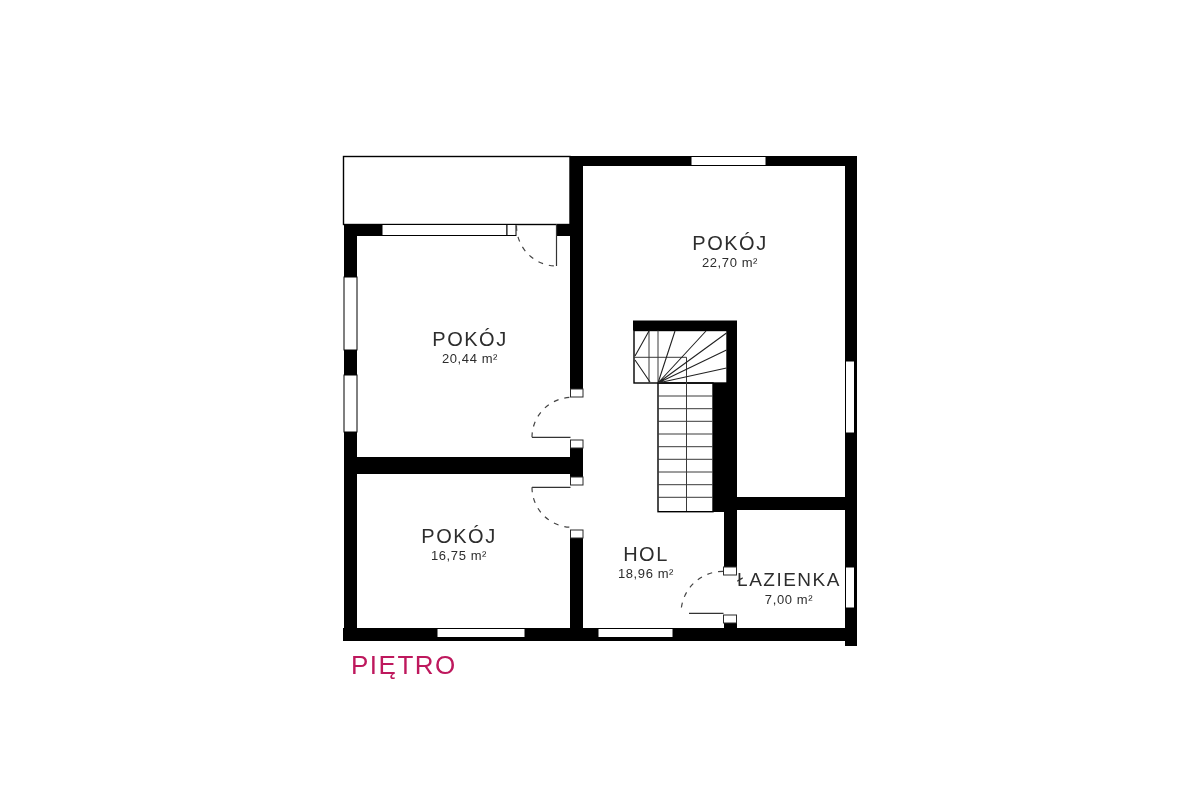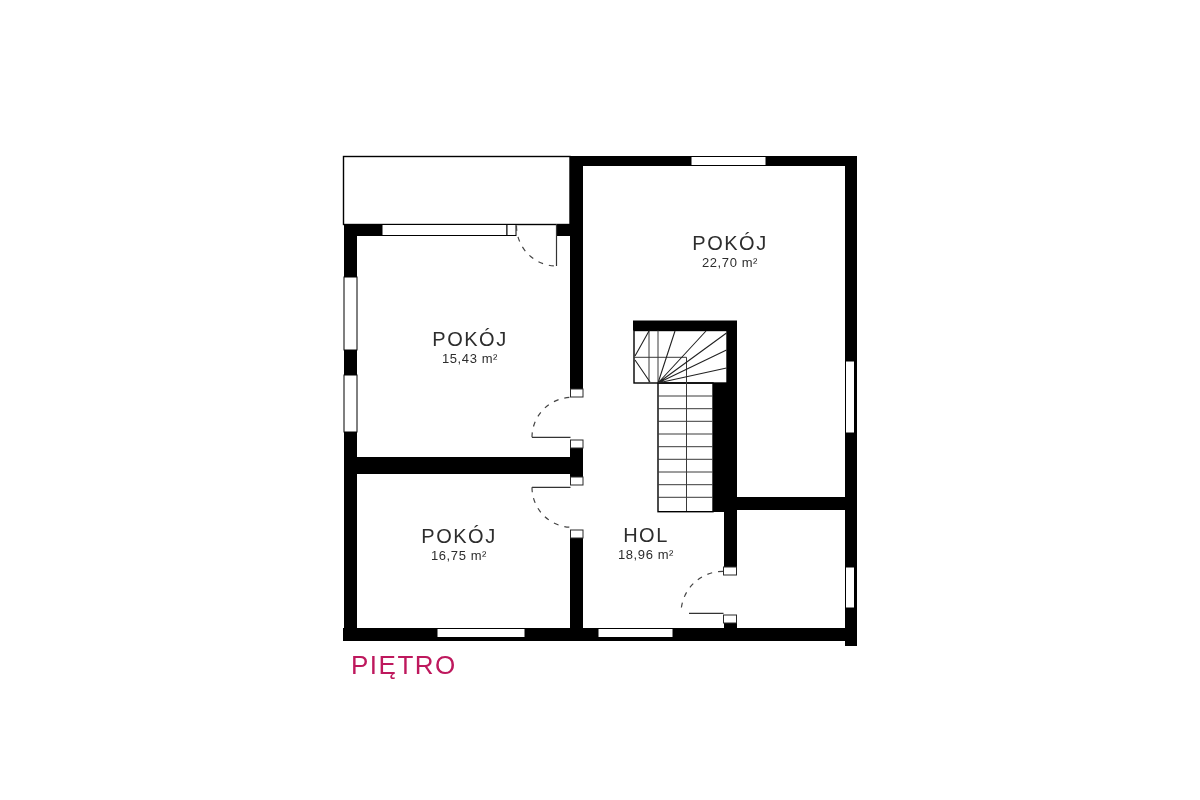--- a/index.html
+++ b/index.html
@@ -123,29 +123,33 @@
     </g>
   </svg>
 
   <div class="room-label" style="left:730px;top:231px;">
     <div class="title">POKÓJ</div>
     <div class="area">22,70 m²</div>
   </div>
 
   <div class="room-label" style="left:470px;top:327px;">
     <div class="title">POKÓJ</div>
-    <div class="area">15,43 m²</div>
+    <div class="area">20,44 m²</div>
   </div>
 
   <div class="room-label" style="left:459px;top:524px;">
     <div class="title">POKÓJ</div>
     <div class="area">16,75 m²</div>
   </div>
 
-  <div class="room-label" style="left:646px;top:523px;text-align:center;">
+  <div class="room-label" style="left:646px;top:542px;text-align:center;">
     <div class="title">HOL</div>
     <div class="area">18,96 m²</div>
   </div>
 
+  <div class="room-label small" style="left:789px;top:568px;">
+    <div class="title">ŁAZIENKA</div>
+    <div class="area">7,00 m²</div>
+  </div>
 
   <div class="floor-title">PIĘTRO</div>
 
 </div>
 
 </body></html>

